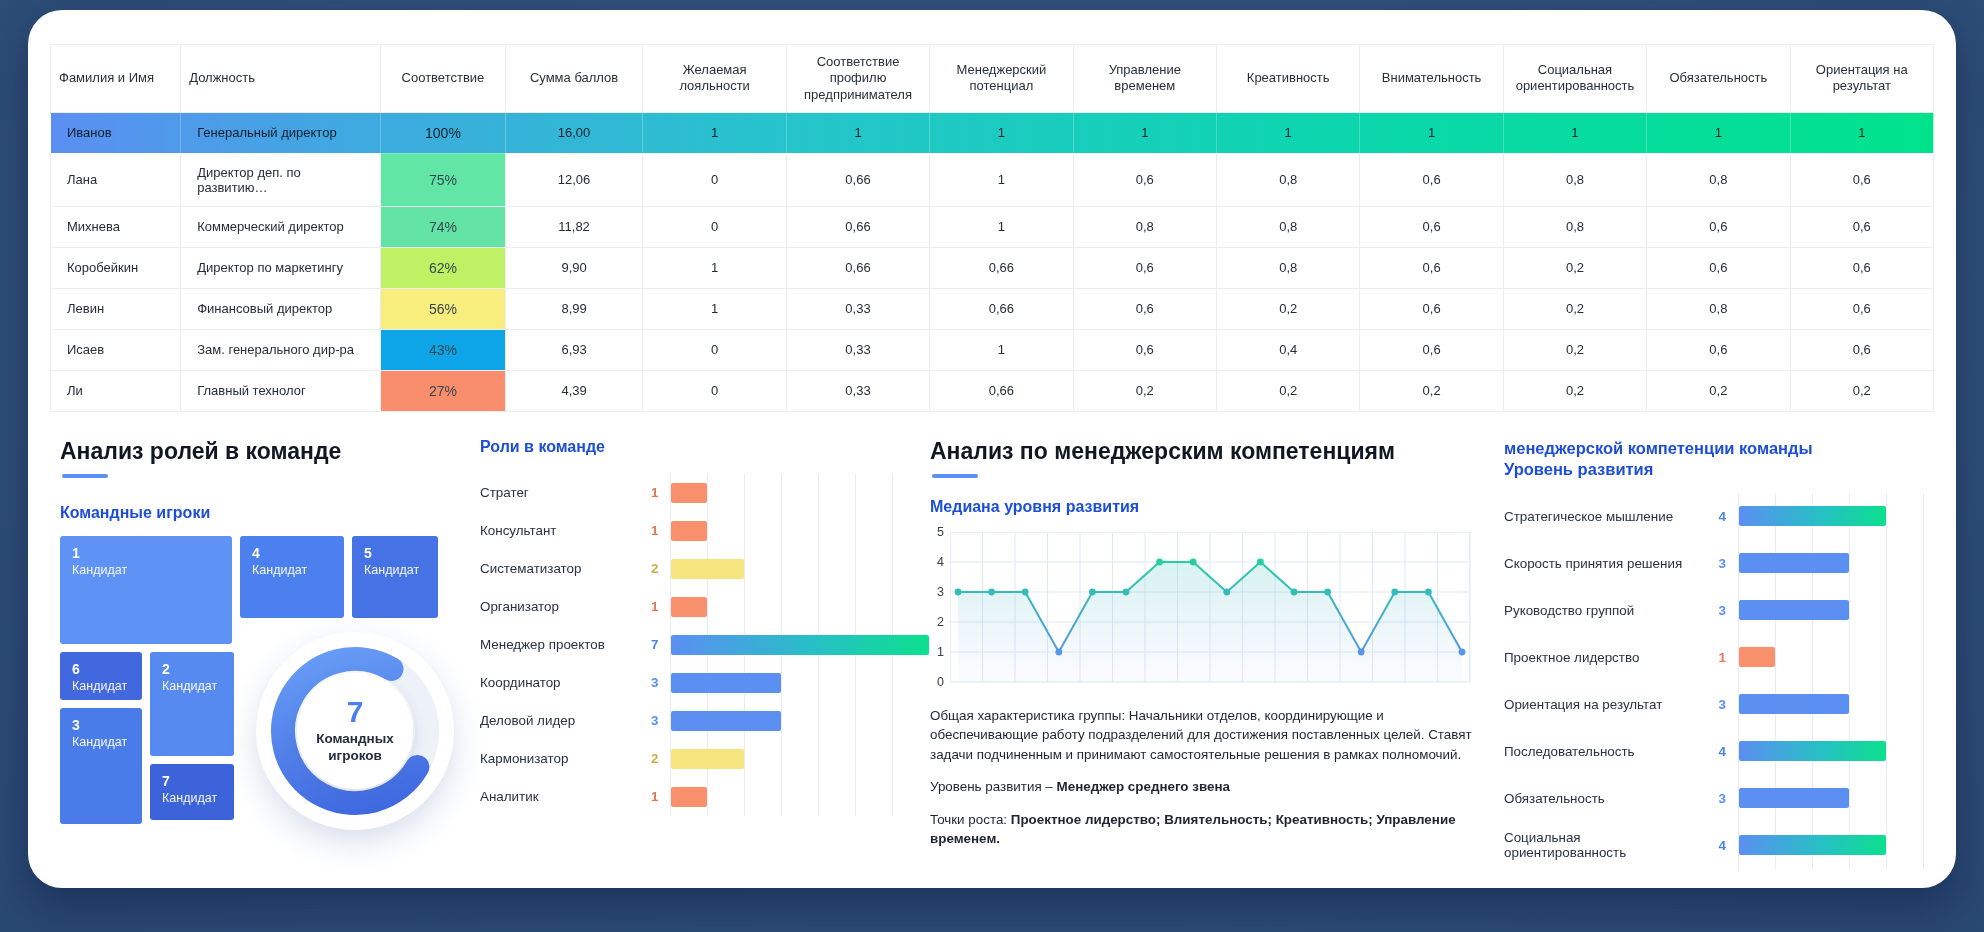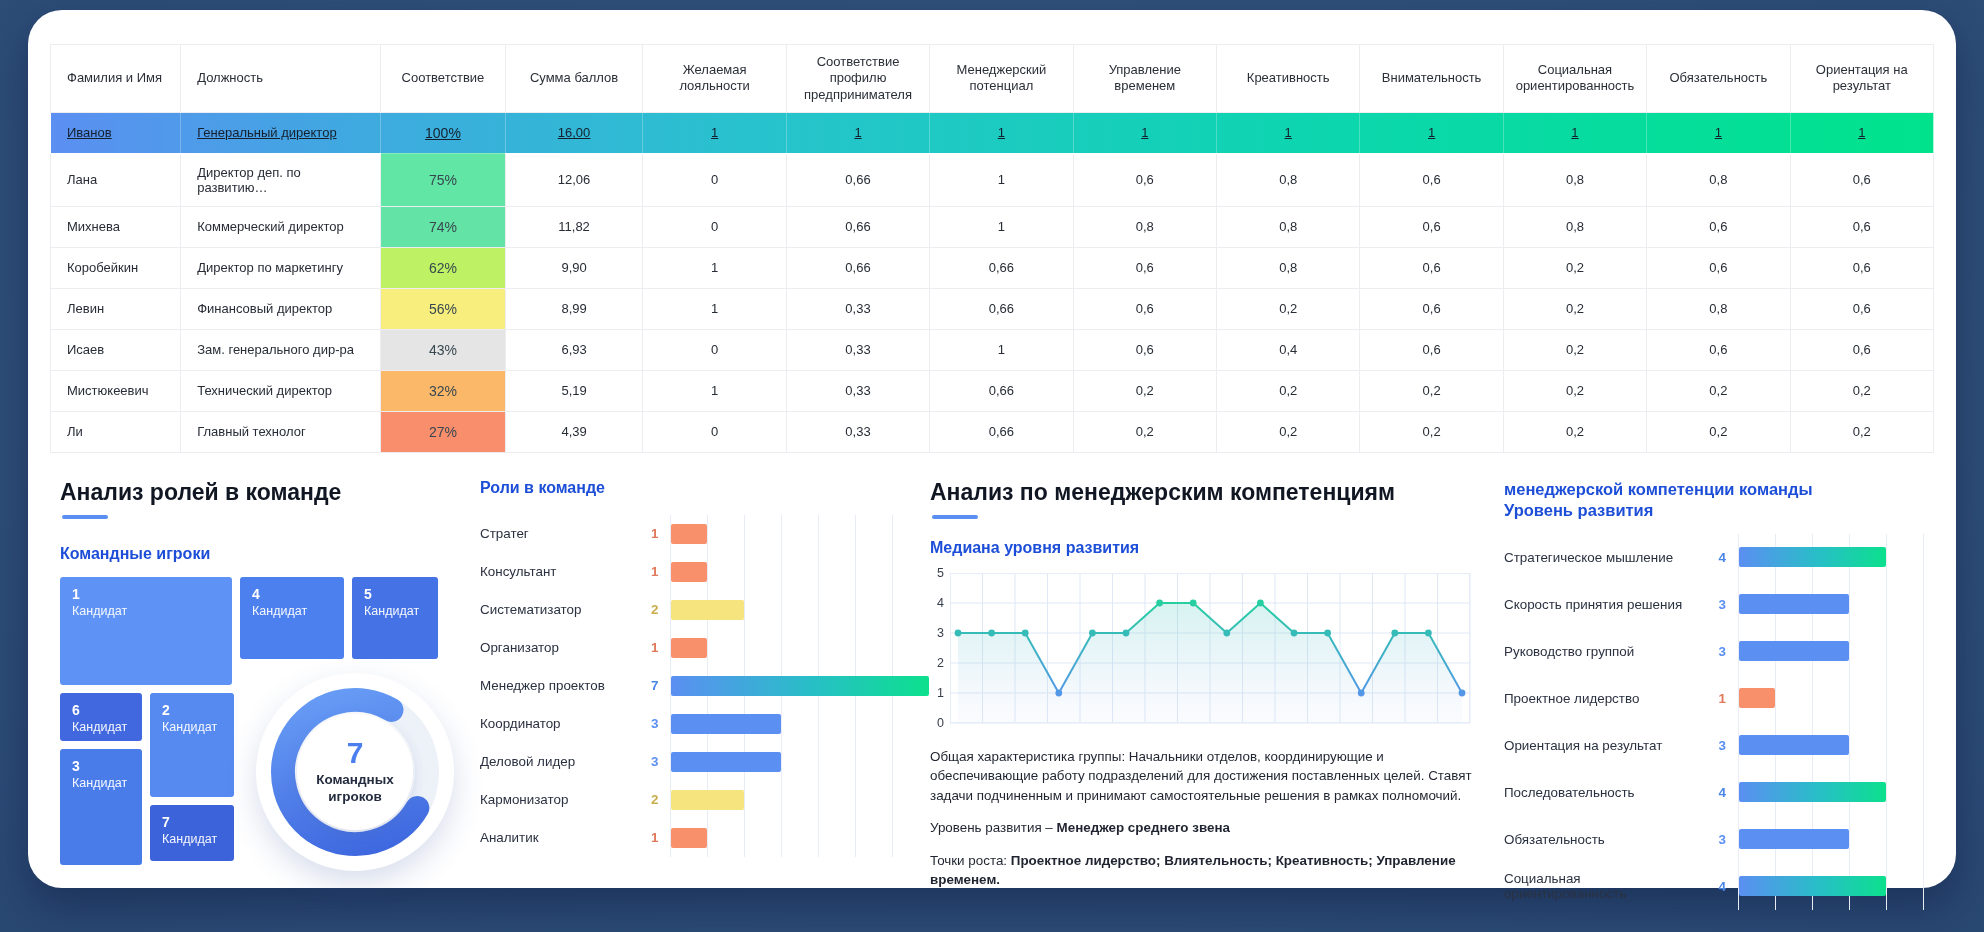--- a/index.html
+++ b/index.html
@@ -16,25 +16,25 @@
   }
 
   
   table { width:100%; border-collapse:collapse; table-layout:fixed; }
   col.c-name{width:6.9%} col.c-pos{width:10.6%} col.c-match{width:6.6%} col.c-score{width:7.3%} col.c-num{width:7.6%}
   th, td { border:1px solid #ececf1; font-size:13px; }
   th {
     font-weight:500; color:#2b2f38; padding:9px 8px; line-height:1.25;
     text-align:center; background:#fff; height:56px;
   }
-  th:nth-child(1), th:nth-child(2){ text-align:left; padding-left:16px; }
+  th:nth-child(1), th:nth-child(2){ text-align:left; padding-left:8px; }
   td { padding:11px 8px; text-align:center; color:#272c36; height:41px; background:#fff; }
   td:nth-child(1), td:nth-child(2){ text-align:left; padding-left:16px; }
   tr.row-top { background:linear-gradient(90deg,#5b8ff2 0%,#3fa9e0 16%,#27c3cd 38%,#0cd6ae 68%,#00e38c 100%); }
-  tr.row-top td { background:transparent; border-color:rgba(255,255,255,.25); color:#15202e; font-weight:500;text-decoration:underline; }
+  tr.row-top td { background:transparent; border-color:rgba(255,255,255,.25); color:#15202e; font-weight:500; }
   td.match-cell { font-size:14px; font-weight:500; color:#37474f; }
 
   
   .bottom { display:flex; gap:18px; margin-top:26px; padding:0 10px; }
   .colA{width:402px;} .colB{width:432px;} .colC{width:556px;} .colD{flex:1;}
   h2.big { font-size:23px; font-weight:700; color:#101622; }
   .accent-line { width:46px; height:4px; border-radius:2px; background:#5b8ff2; margin:9px 0 0 2px; }
   h3.sub { font-size:16px; font-weight:600; color:#1d4ed8; }
 
   
@@ -197,46 +197,31 @@
           <td>0,6</td>
           <td>0,2</td>
           <td>0,6</td>
           <td>0,2</td>
           <td>0,8</td>
           <td>0,6</td>
         </tr>
         <tr>
           <td>Исаев</td>
           <td>Зам. генерального дир-ра</td>
-          <td class="match-cell" style="background: #e5e5e5;">43%</td>
+          <td class="match-cell" style="background: #0ea5e9;">43%</td>
           <td>6,93</td>
           <td>0</td>
           <td>0,33</td>
           <td>1</td>
           <td>0,6</td>
           <td>0,4</td>
           <td>0,6</td>
           <td>0,2</td>
           <td>0,6</td>
           <td>0,6</td>
-        </tr>
-        <tr>
-          <td>Мистюкеевич</td>
-          <td>Технический директор</td>
-          <td class="match-cell" style="background: rgb(251, 184, 105);">32%</td>
-          <td>5,19</td>
-          <td>1</td>
-          <td>0,33</td>
-          <td>0,66</td>
-          <td>0,2</td>
-          <td>0,2</td>
-          <td>0,2</td>
-          <td>0,2</td>
-          <td>0,2</td>
-          <td>0,2</td>
         </tr>
         <tr>
           <td>Ли</td>
           <td>Главный технолог</td>
           <td class="match-cell" style="background: rgb(249, 142, 109);">27%</td>
           <td>4,39</td>
           <td>0</td>
           <td>0,33</td>
           <td>0,66</td>
           <td>0,2</td>

